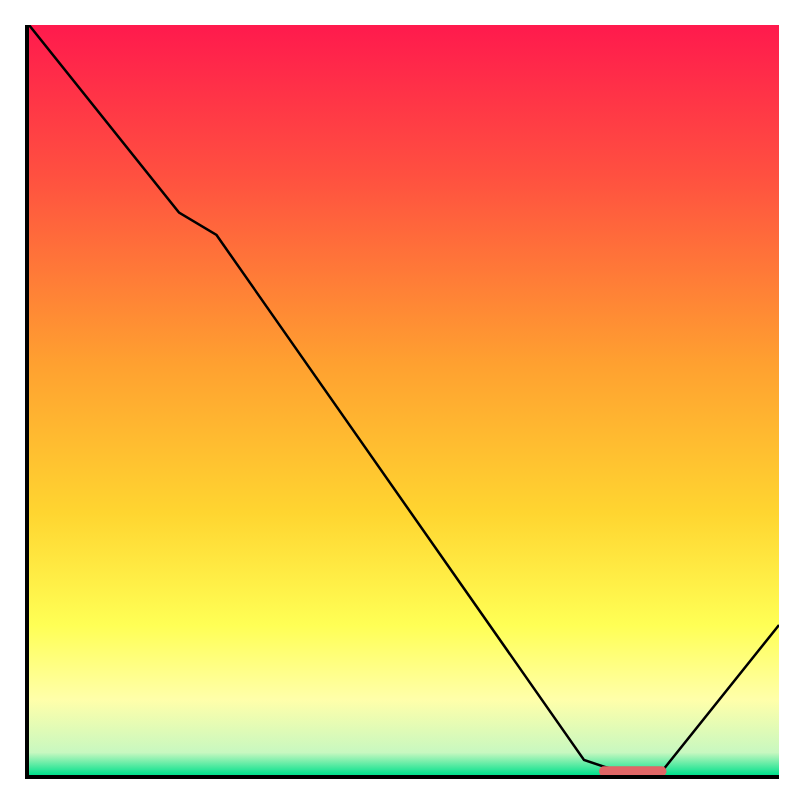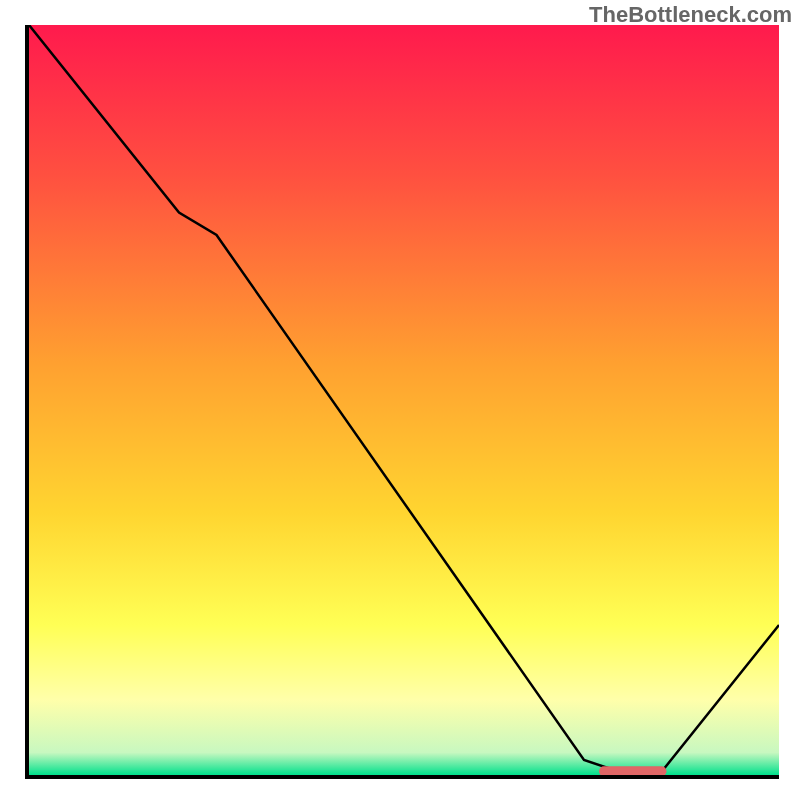--- a/index.html
+++ b/index.html
@@ -38,21 +38,20 @@
     display: block;
     width: 750px;
     height: 750px;
   }
 </style>
 </head>
 <body>
 
 <div class="container">
 
-  <div class="watermark">TheBottleneck.com</div>
 
   <div class="plot-wrap">
     <svg class="plot" viewBox="0 0 750 750" preserveAspectRatio="none">
       <defs>
         <linearGradient id="bg-grad" x1="0" y1="0" x2="0" y2="1">
 
         <stop offset="0%" stop-color="#ff1a4d"></stop>
             <stop offset="20%" stop-color="#ff5040"></stop>
             <stop offset="45%" stop-color="#ffa030"></stop>
             <stop offset="65%" stop-color="#ffd530"></stop>

